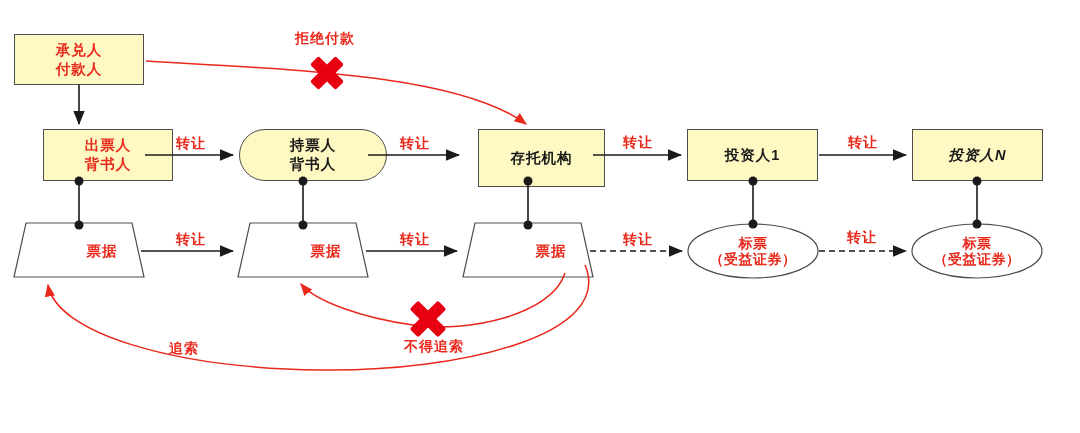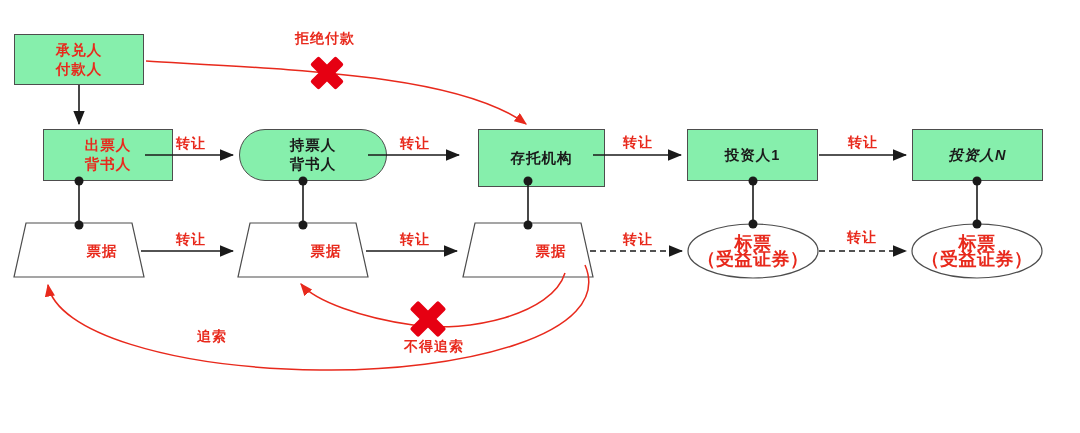--- a/index.html
+++ b/index.html
@@ -5,21 +5,21 @@
   :root{
     --red:#e8291c; --x_red:#e60012; --ink:#1a1a1a; --border:#4d4d4d; --bg:#ffffff;
   }
   *{margin:0;padding:0;box-sizing:border-box;}
   html,body{background:#fff;}
   body{font-family:"Liberation Sans","DejaVu Sans",sans-serif;}
   .stage{position:relative;width:1080px;height:433px;background:var(--bg);overflow:hidden;}
 
   
   .box{
-    position:absolute;border:1px solid var(--border);background:#86efac;
+    position:absolute;border:1px solid var(--border);background:#fef9c3;
     display:flex;flex-direction:column;align-items:center;justify-content:center;
     font-size:14.5px;font-weight:700;color:var(--ink);line-height:19px;
     letter-spacing:1px;z-index:1;text-align:center;
   }
   .box.red-text{color:var(--red);}
 
   
   svg.overlay{position:absolute;left:0;top:0;z-index:2;}
   .shape{fill:#fff;stroke:var(--border);stroke-width:1.2;}
   .ln{stroke:var(--ink);stroke-width:1.6;fill:none;}
@@ -32,21 +32,21 @@
   
   .lbl{
     position:absolute;z-index:3;font-weight:700;font-size:14px;color:var(--red);
     white-space:nowrap;transform:translateX(-50%);letter-spacing:1px;
   }
   .shape-lbl{
     position:absolute;z-index:3;font-weight:700;color:var(--red);
     transform:translate(-50%,-50%);text-align:center;white-space:nowrap;
   }
   .shape-lbl.bill{font-size:14.5px;letter-spacing:1px;margin-left:23px;}
-  .shape-lbl.note{font-size:18px;line-height:16px;letter-spacing:0.5px;}
+  .shape-lbl.note{font-size:14px;line-height:16px;letter-spacing:0.5px;}
 
   
   .xmark{position:absolute;z-index:4;}
   .xmark .bar{
     position:absolute;left:0;top:50%;width:100%;height:12px;margin-top:-6px;
     background:var(--x_red);border-radius:2px;
   }
   .xmark .bar.b1{transform:rotate(45deg);}
   .xmark .bar.b2{transform:rotate(-45deg);}
 </style>
@@ -146,21 +146,21 @@
   <div class="lbl" style="left:415px;top:135px;">转让</div>
   <div class="lbl" style="left:638px;top:134px;">转让</div>
   <div class="lbl" style="left:863px;top:134px;">转让</div>
 
   <div class="lbl" style="left:191px;top:231px;">转让</div>
   <div class="lbl" style="left:415px;top:231px;">转让</div>
   <div class="lbl" style="left:638px;top:231px;">转让</div>
   <div class="lbl" style="left:862px;top:229px;">转让</div>
 
   <div class="lbl" style="left:325px;top:30px;">拒绝付款</div>
-  <div class="lbl" style="left:184px;top:328px;margin-left:28px;">追索</div>
+  <div class="lbl" style="left:184px;top:340px;">追索</div>
   <div class="lbl" style="left:434px;top:338px;">不得追索</div>
 
   <div class="xmark" style="left:309px;top:55px;width:36px;height:36px;">
     <div class="bar b1"></div>
       <div class="bar b2"></div>
   </div>
   <div class="xmark" style="left:408px;top:299px;width:40px;height:40px;">
     <div class="bar b1"></div>
       <div class="bar b2"></div>
   </div>

